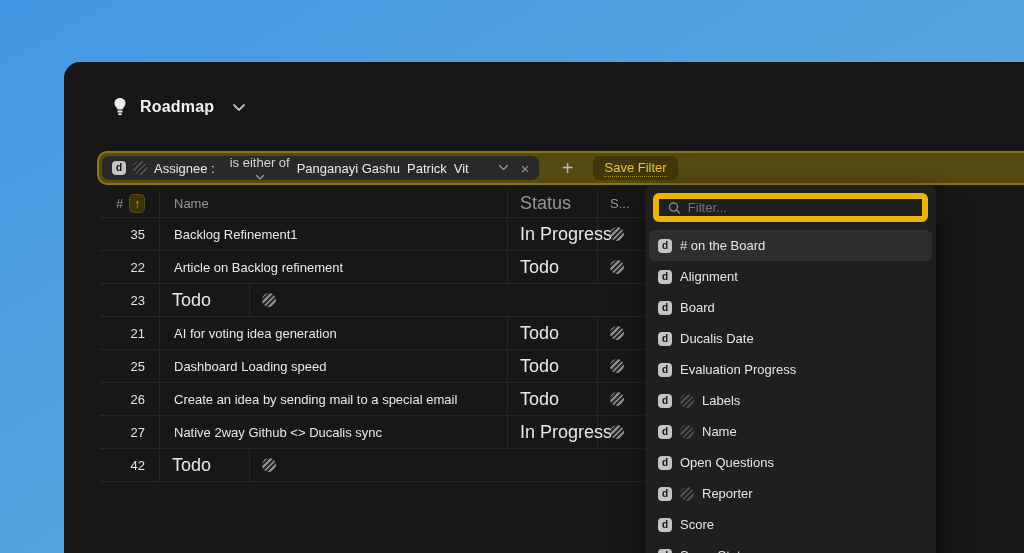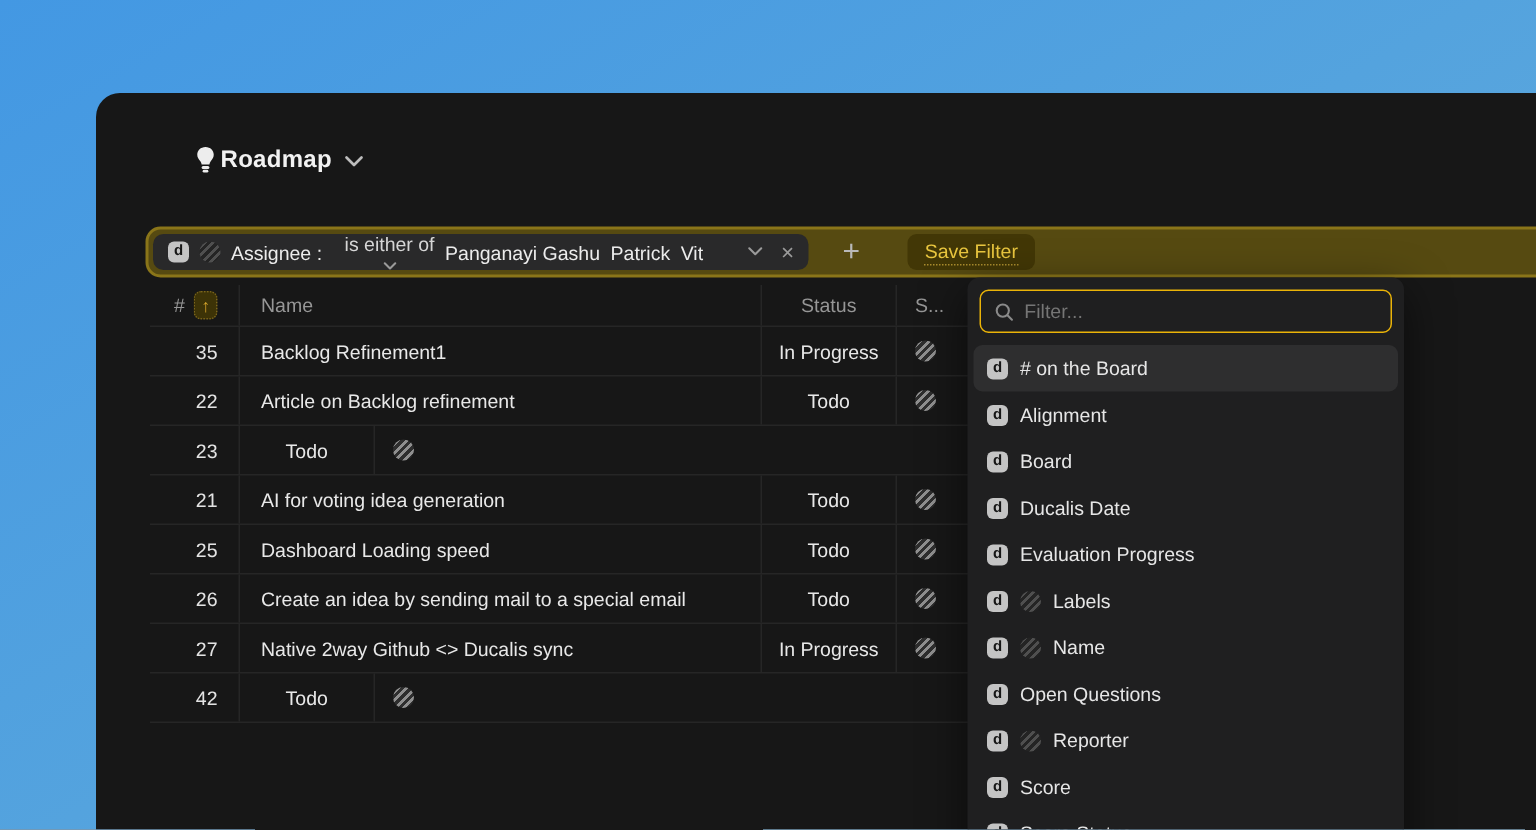--- a/index.html
+++ b/index.html
@@ -7,21 +7,21 @@
   body {
     font-family:"Liberation Sans", sans-serif;
     background:linear-gradient(150deg,#4398e3 0%,#54a3de 50%,#69aeda 100%);
     position:relative;
   }
   .window {
     position:absolute; left:64px; top:62px; width:960px; height:491px;
     background:#171717; border-top-left-radius:16px; overflow:hidden;
   }
   
-  .page-header { position:absolute; left:65px; top:34px; display:flex; align-items:center; }
+  .page-header { position:absolute; left:48px; top:34px; display:flex; align-items:center; gap:10px; }
   .bulb { width:18px; height:22px; display:flex; align-items:center; }
   .page-title { color:#f2f2f2; font-size:16px; font-weight:700; letter-spacing:.2px; }
   .title-chevron { margin-left:8px; display:flex; align-items:center; }
   
   .filter-bar {
     position:absolute; left:33px; top:89px; right:-6px; height:34px;
     background:#564a11; border:2px solid #8a7519; border-radius:10px 0 0 10px;
     display:flex; align-items:center;
   }
   .filter-pill {
@@ -39,49 +39,49 @@
   }
   .hatch-circle.dark { background:repeating-linear-gradient(135deg,#242424 0 2px,#4f4f4f 2px 4px); }
   .pill-label { color:#ececec; }
   .pill-op { color:#d6d6d6; margin-left:8px; display:flex; align-items:center; gap:4px;flex-direction:column; }
   .assignee { color:#ececec; }
   .assignee:first-of-type { margin-left:14px; }
   .pill-controls { display:flex; align-items:center; gap:12px; margin-left:22px; color:#9a9a9a; }
   .plus-btn { margin-left:16px; color:#b9b9b9; font-size:20px; font-weight:400; line-height:1;
     width:24px; text-align:center; cursor:pointer; }
   .save-filter {
-    margin-left:26px; background:#423706; border-radius:6px; padding:4px 11px 5px;
+    margin-left:14px; background:#423706; border-radius:6px; padding:4px 11px 5px;
     color:#e9c63f; font-size:13px; cursor:pointer;
   }
   .save-filter span { border-bottom:1px dotted #a98c2c; padding-bottom:1px; }
   
   .table { position:absolute; left:36px; top:128px; width:550px; }
   .t-row { display:flex; height:33px; border-bottom:1px solid #262626; align-items:center; }
   .t-head { height:28px; color:#969696; font-size:13px; }
   .col-num { width:60px; min-width:60px; display:flex; align-items:center; justify-content:flex-end;
     padding-right:14px; border-right:1px solid #262626; height:100%; color:#e3e3e3; font-size:13px; }
   .t-head .col-num { justify-content:flex-start; padding-left:16px; gap:6px; color:#969696; }
   .sort-badge { width:21px; height:19px; background:#3d3307; border:1px dotted #7c661d; border-radius:5px;
     display:flex; align-items:center; justify-content:center; color:#d7a62b; font-size:12px; }
   .col-name { width:348px; min-width:348px; display:flex; align-items:center; gap:7px; padding:0 14px;
     border-right:1px solid #262626; height:100%; color:#e8e8e8; font-size:13px; white-space:nowrap; overflow:hidden; }
   .t-head .col-name { color:#969696; }
   .col-status { width:90px; min-width:90px; padding:0 12px; border-right:1px solid #262626; height:100%;
-    display:flex; align-items:center; color:#e8e8e8; font-size:13px; white-space:nowrap;justify-content:center; }
+    display:flex; align-items:center; color:#e8e8e8; font-size:18px; white-space:nowrap; }
   .t-head .col-status { color:#969696; }
   .col-assignee { flex:1; padding:0 12px; height:100%; display:flex; align-items:center; color:#969696; font-size:13px; }
   .recur-icon { display:flex; align-items:center; }
   
   .dropdown {
     position:absolute; left:581px; top:123px; width:291px; height:1000px;
     background:#1f1f20; border-radius:8px; box-shadow:0 10px 30px rgba(0,0,0,.55);
     padding:8px 0 4px; z-index:5;
   }
   .search-box {
-    margin:0 8px 8px; height:29px; border:1px solid #eab308; border-radius:6px;
+    margin:0 8px 8px; height:29px; border:6px solid #eab308; border-radius:6px;
     display:flex; align-items:center; padding:0 9px; gap:7px;
   }
   .search-box input {
     background:transparent; border:none; outline:none; color:#dddddd; font-size:13px; width:100%;
     font-family:"Liberation Sans", sans-serif;
   }
   .search-box input::placeholder { color:#757575; }
   .dd-list { display:flex; flex-direction:column; }
   .dd-item { height:31px; margin:0 4px; padding:0 9px; display:flex; align-items:center; gap:8px;
     color:#e6e6e6; font-size:13px; border-radius:6px; cursor:pointer; }

